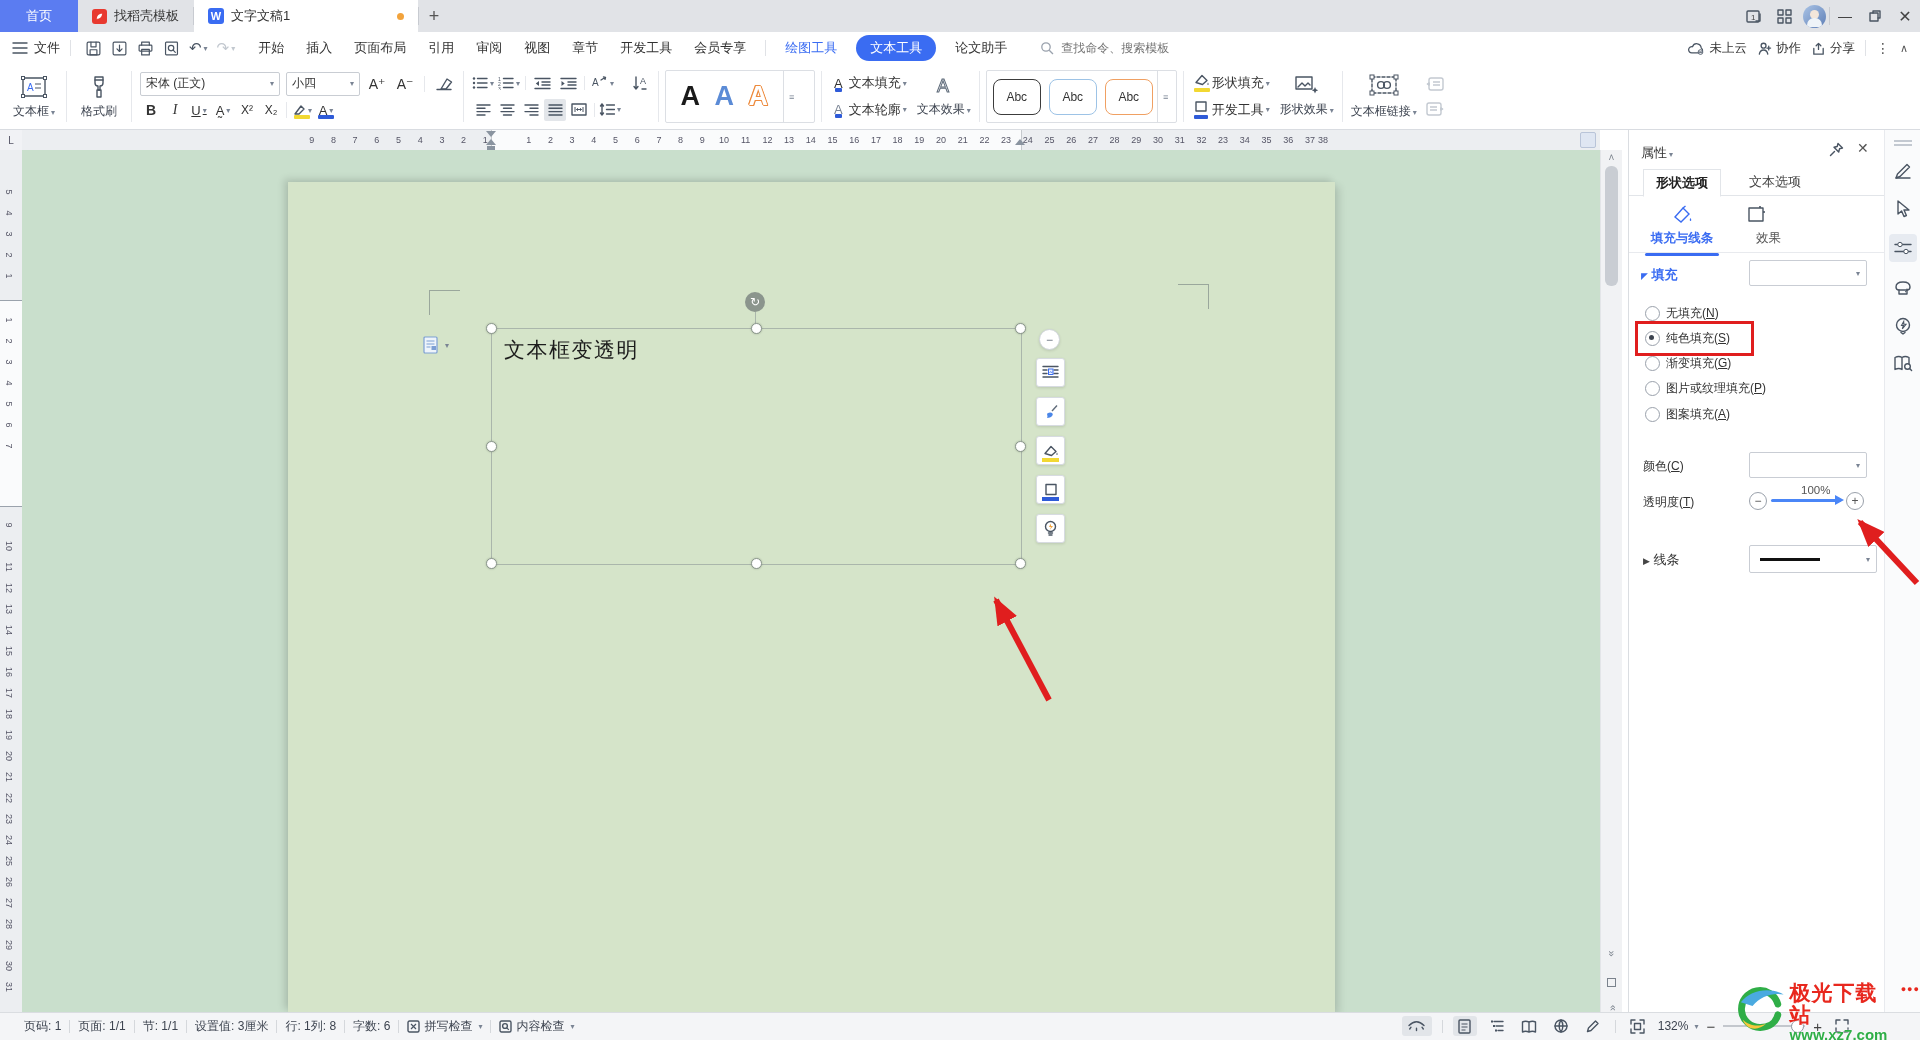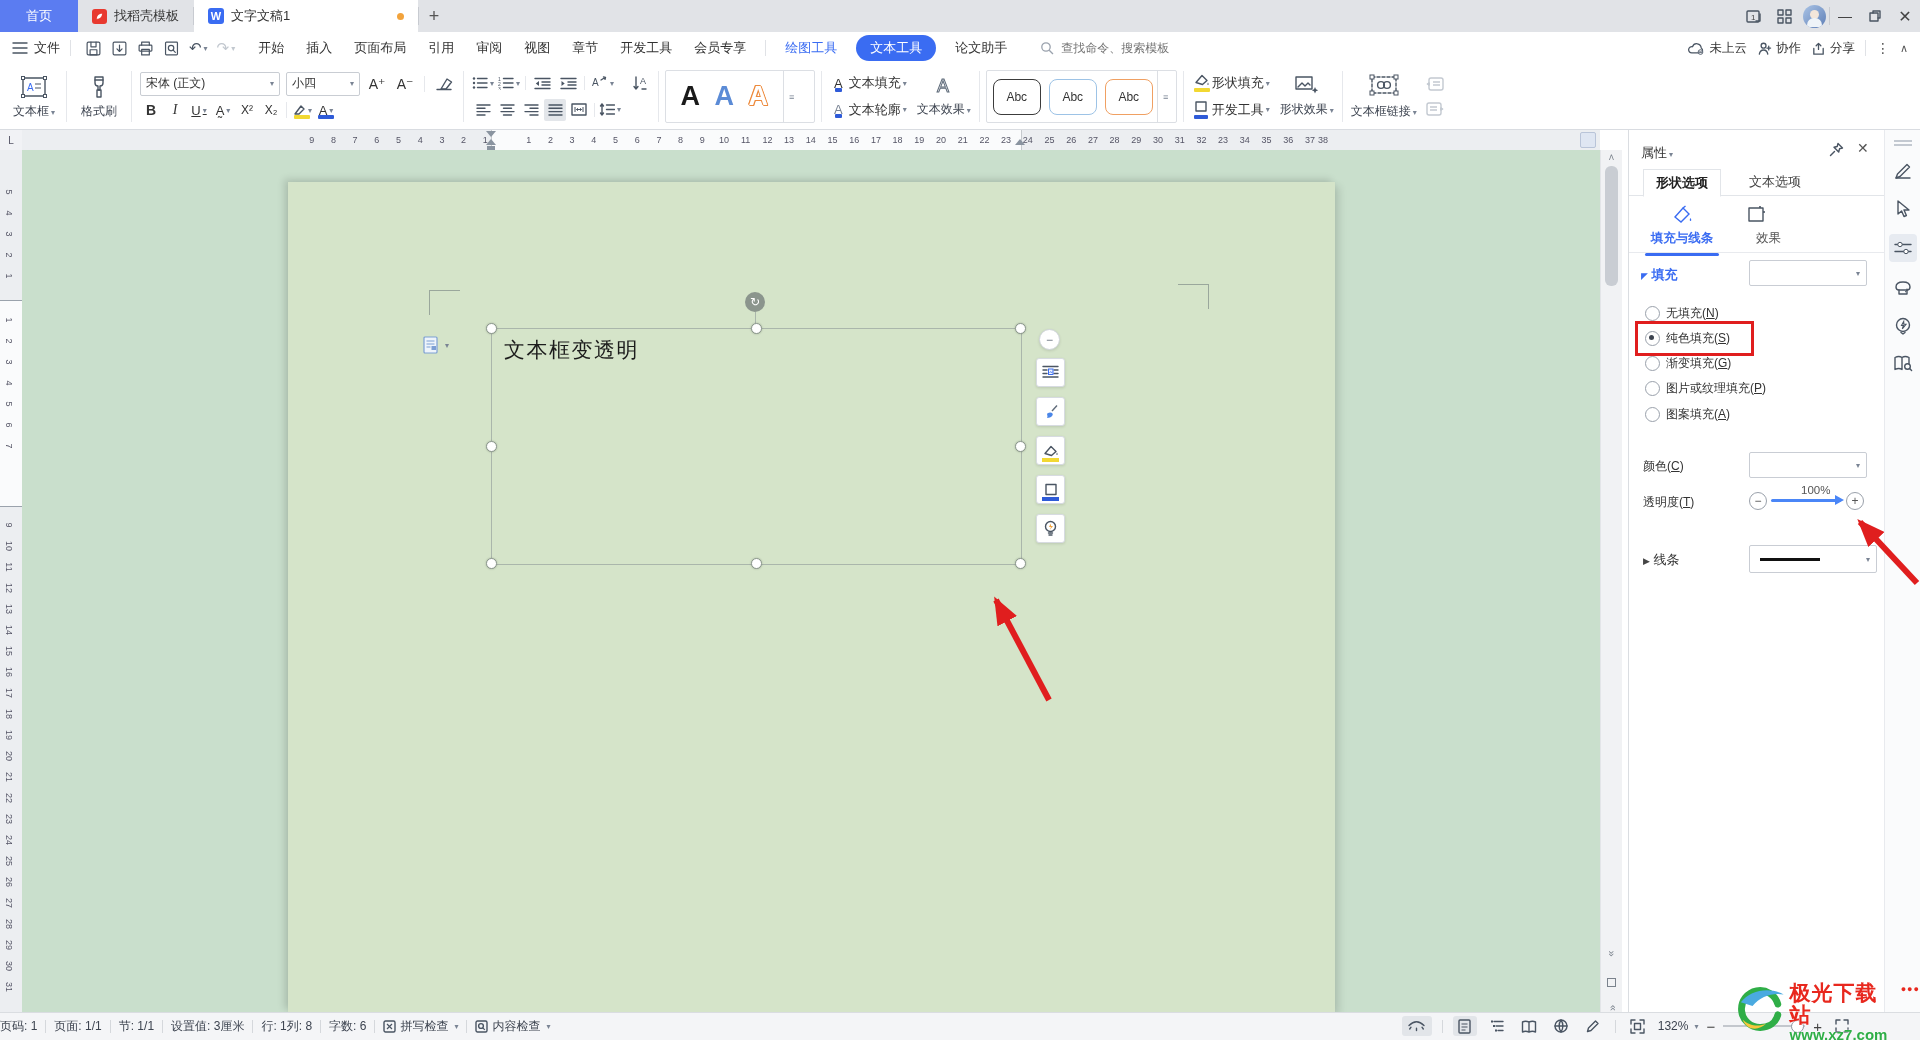--- a/index.html
+++ b/index.html
@@ -54,21 +54,21 @@
   
   #panel{left:1628px;top:130px;width:256px;height:882px;background:#fff;border-left:1px solid #dadde1;box-sizing:border-box}
   .ptab{position:absolute;height:26px;display:flex;align-items:center;justify-content:center;font-size:13px;padding:0 12px}
   .radio{position:absolute;width:13px;height:13px;border:1px solid #9aa1ab;border-radius:50%;background:#fff}
   .radio .dot{position:absolute;left:3px;top:3px;width:5px;height:5px;border-radius:50%;background:#3d4450}
   .drop{position:absolute;border:1px solid #c9cdd4;border-radius:2px;background:#fff;display:flex;align-items:center;justify-content:flex-end;padding-right:6px}
   .plabel{position:absolute;font-size:12px;color:#333}
   #rightstrip{left:1884px;top:130px;width:36px;height:882px;background:#fafbfc;border-left:1px solid #e8eaee;box-sizing:border-box}
   .stripic{position:absolute;left:7px;width:22px;height:22px;display:flex;align-items:center;justify-content:center}
   
-  #statusbar{left:0;top:1012px;width:1920px;height:28px;background:#f4f5f7;border-top:1px solid #dadde1;box-sizing:border-box;display:flex;align-items:center;padding:0 0;font-size:12px;color:#3d4450}
+  #statusbar{left:0;top:1012px;width:1920px;height:28px;background:#f4f5f7;border-top:1px solid #dadde1;box-sizing:border-box;display:flex;align-items:center;padding:0 24px;font-size:12px;color:#3d4450}
   .ssep{width:1px;height:13px;background:#d5d8dc;margin:0 8px}
   .sitem{white-space:nowrap;display:flex;align-items:center;gap:4px}
   #status-right{position:absolute;right:66px;top:1012px;height:28px;display:flex;align-items:center;gap:8px;color:#3d4450}
   .vbtn{width:24px;height:20px;display:flex;align-items:center;justify-content:center;border-radius:3px}
   .vbtn.on{background:#e2e5e9}
   
   #watermark{left:1735px;top:982px;width:185px;height:56px;z-index:50;display:flex;align-items:flex-start;gap:4px}
   .wm-name{font-size:21px;font-weight:bold;color:#e8281e;letter-spacing:1px;text-shadow:0 0 3px #fff;line-height:22px}
   .wm-url{font-size:15px;font-weight:bold;color:#2fae47;text-shadow:0 0 3px #fff}
   .annot{z-index:60}

